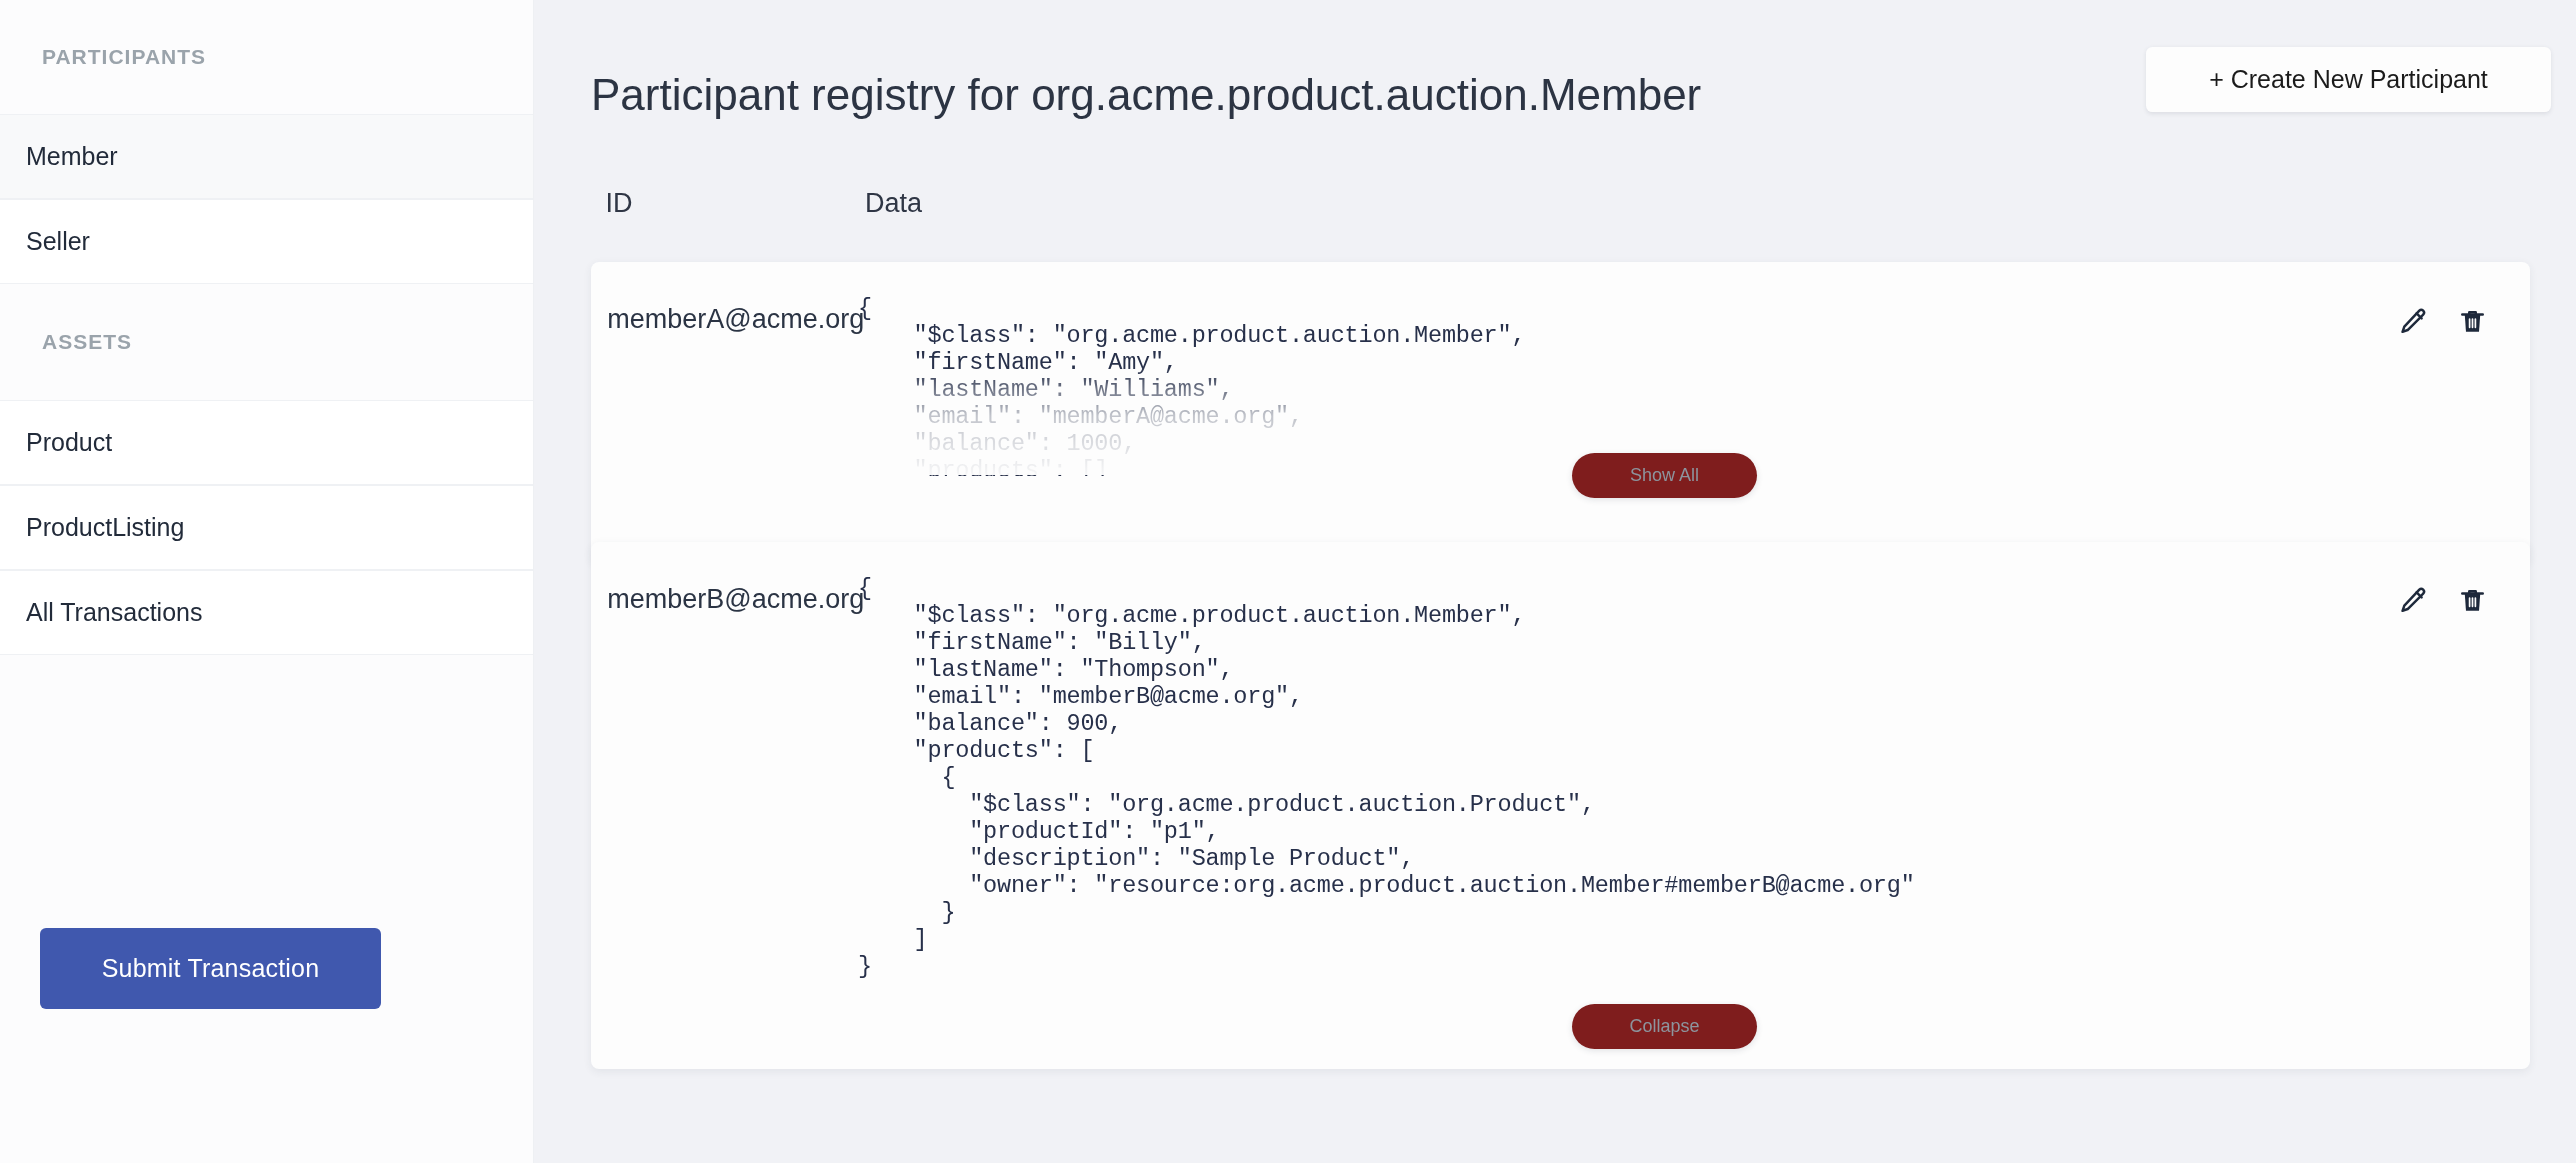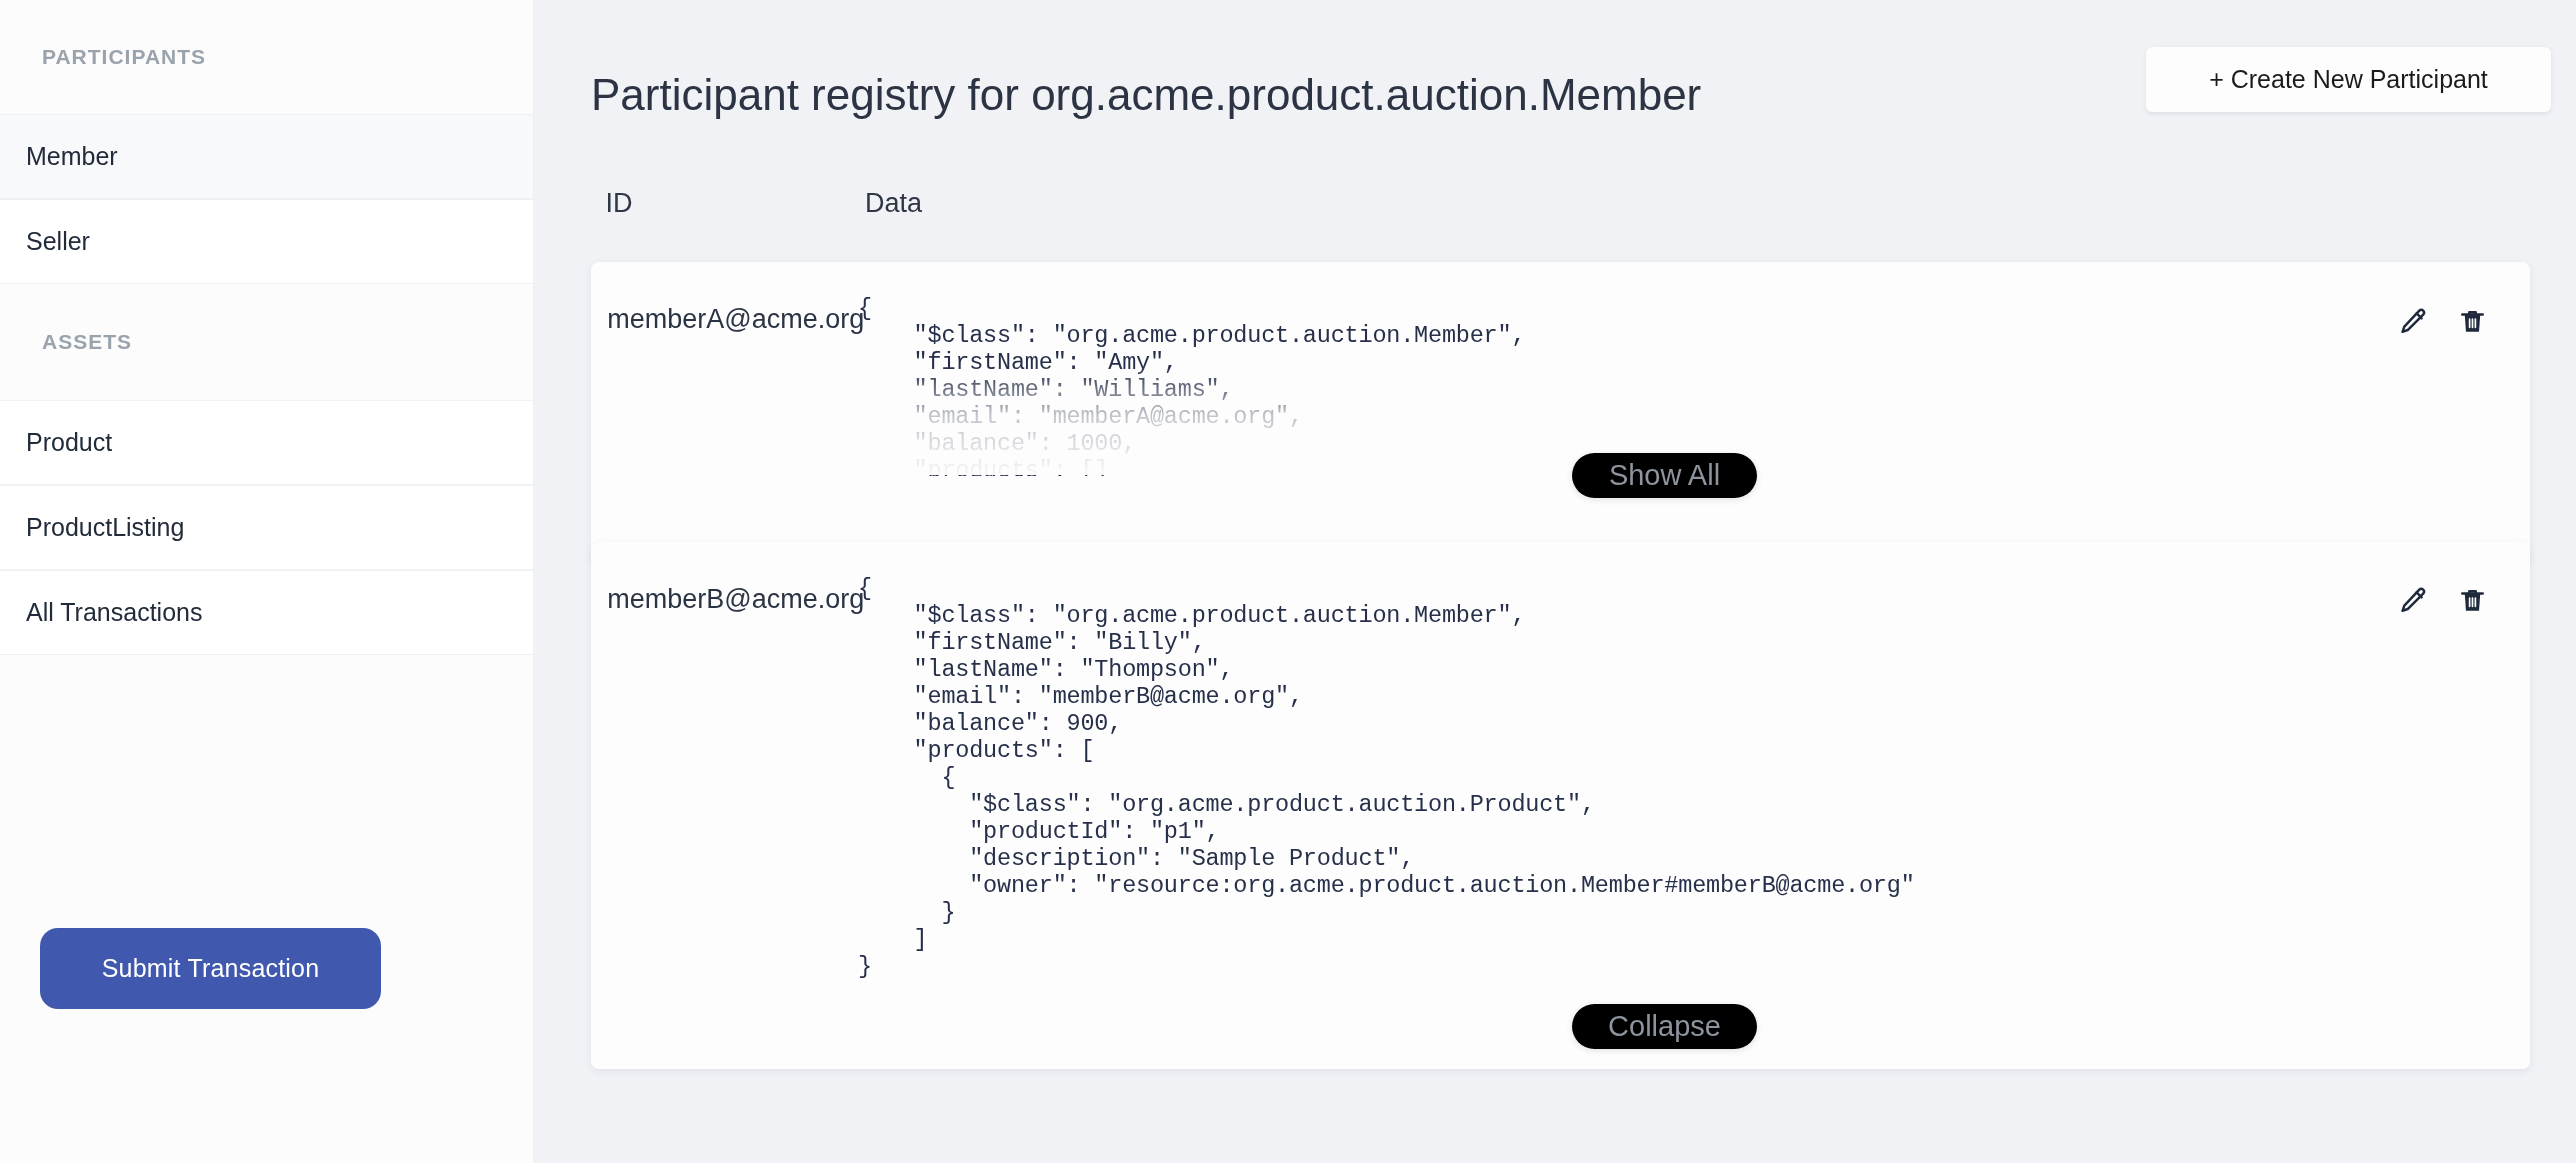--- a/index.html
+++ b/index.html
@@ -54,21 +54,21 @@
     position: absolute;
     left: 40px;
     top: 928px;
   }
   #submit-tx {
     width: 341px;
     height: 81px;
     background: #4058ae;
     color: #ffffff;
     border: none;
-    border-radius: 18px;
+    border-radius: 6px;
     font-size: 25px;
     font-family: "Liberation Sans", sans-serif;
     cursor: pointer;
     letter-spacing: 0.2px;
   }
 
   
   #main {
     flex: 1 1 auto;
     position: relative;
@@ -162,23 +162,23 @@
     pointer-events: none;
   }
   #card-0 .fade-mask { top: 105px; height: 108px; }
 
   .toggle-btn {
     position: absolute;
     width: 185px;
     height: 45px;
     border: none;
     border-radius: 22.6px;
-    background: #000000;
+    background: #7f1d1d;
     box-shadow: 0 1.8px 6.3px rgba(40,50,70,0.13);
-    font-size: 29px;
+    font-size: 18px;
     color: #8d949d;
     font-family: "Liberation Sans", sans-serif;
     cursor: pointer;
   }
   #card-0 .toggle-btn { left: 981px; top: 191px; }
   #card-1 .toggle-btn { left: 981px; top: 462px; }
 
   .rec-actions {
     position: absolute;
     right: 41px;

